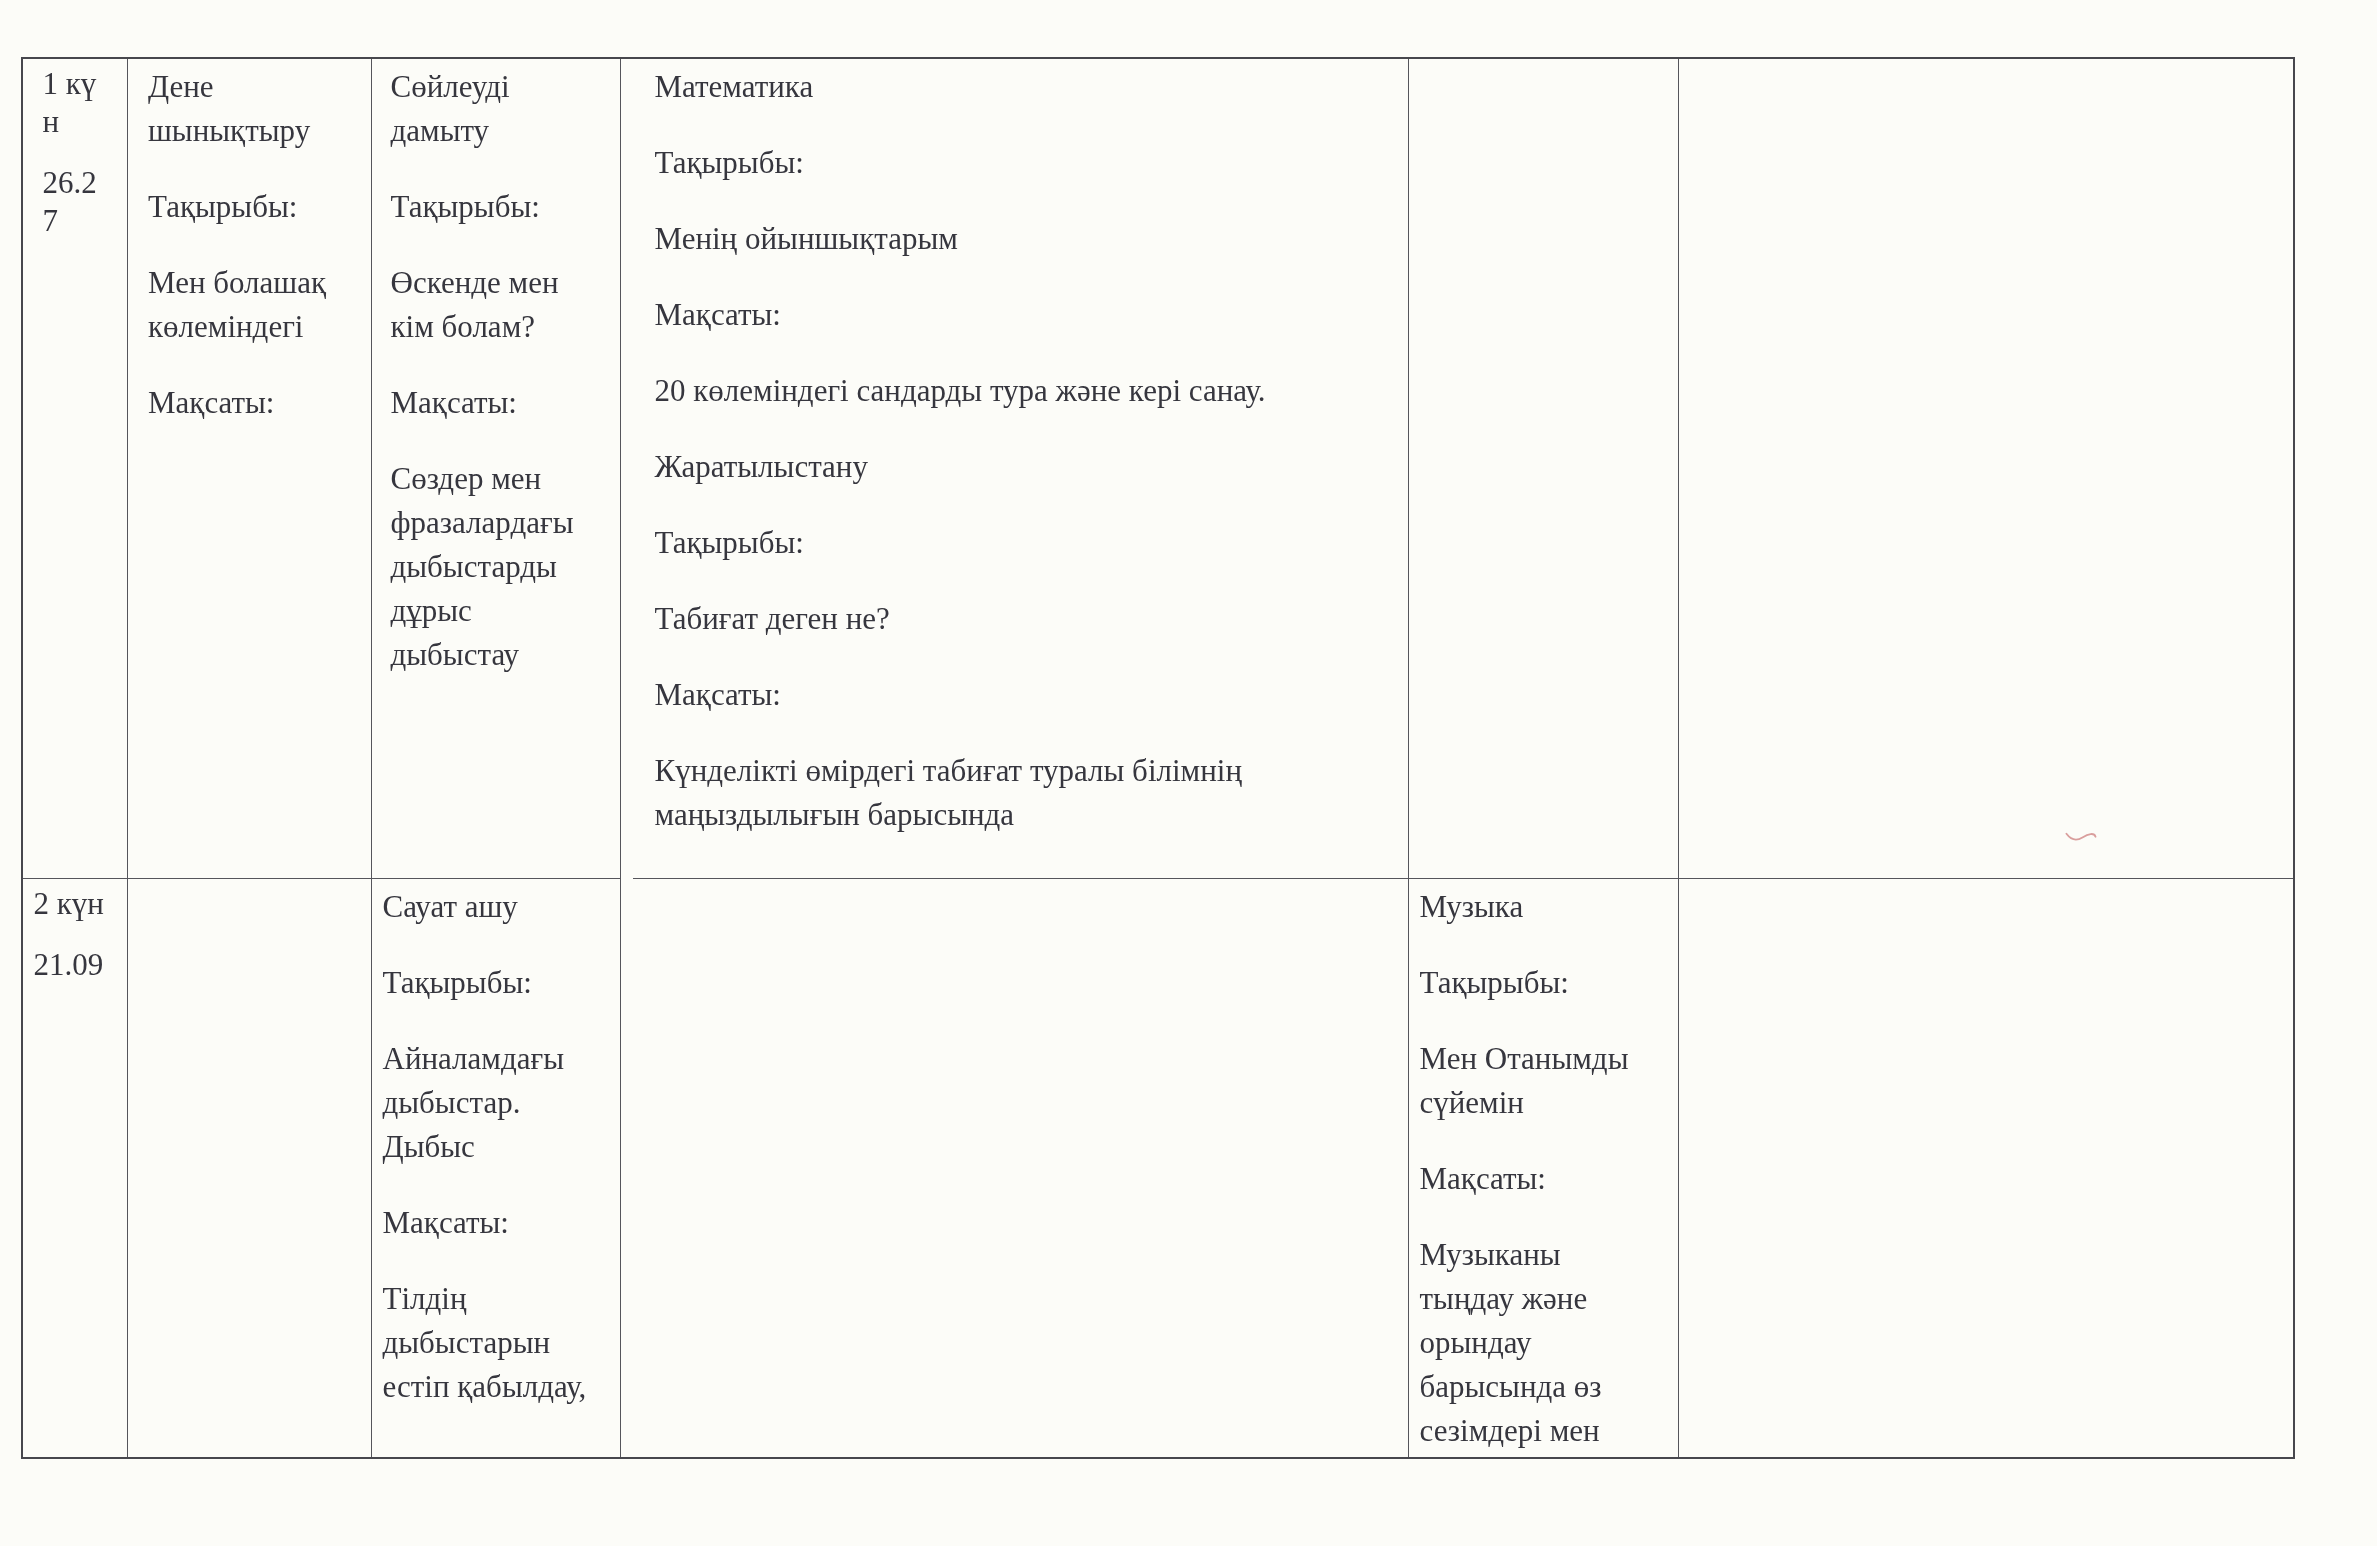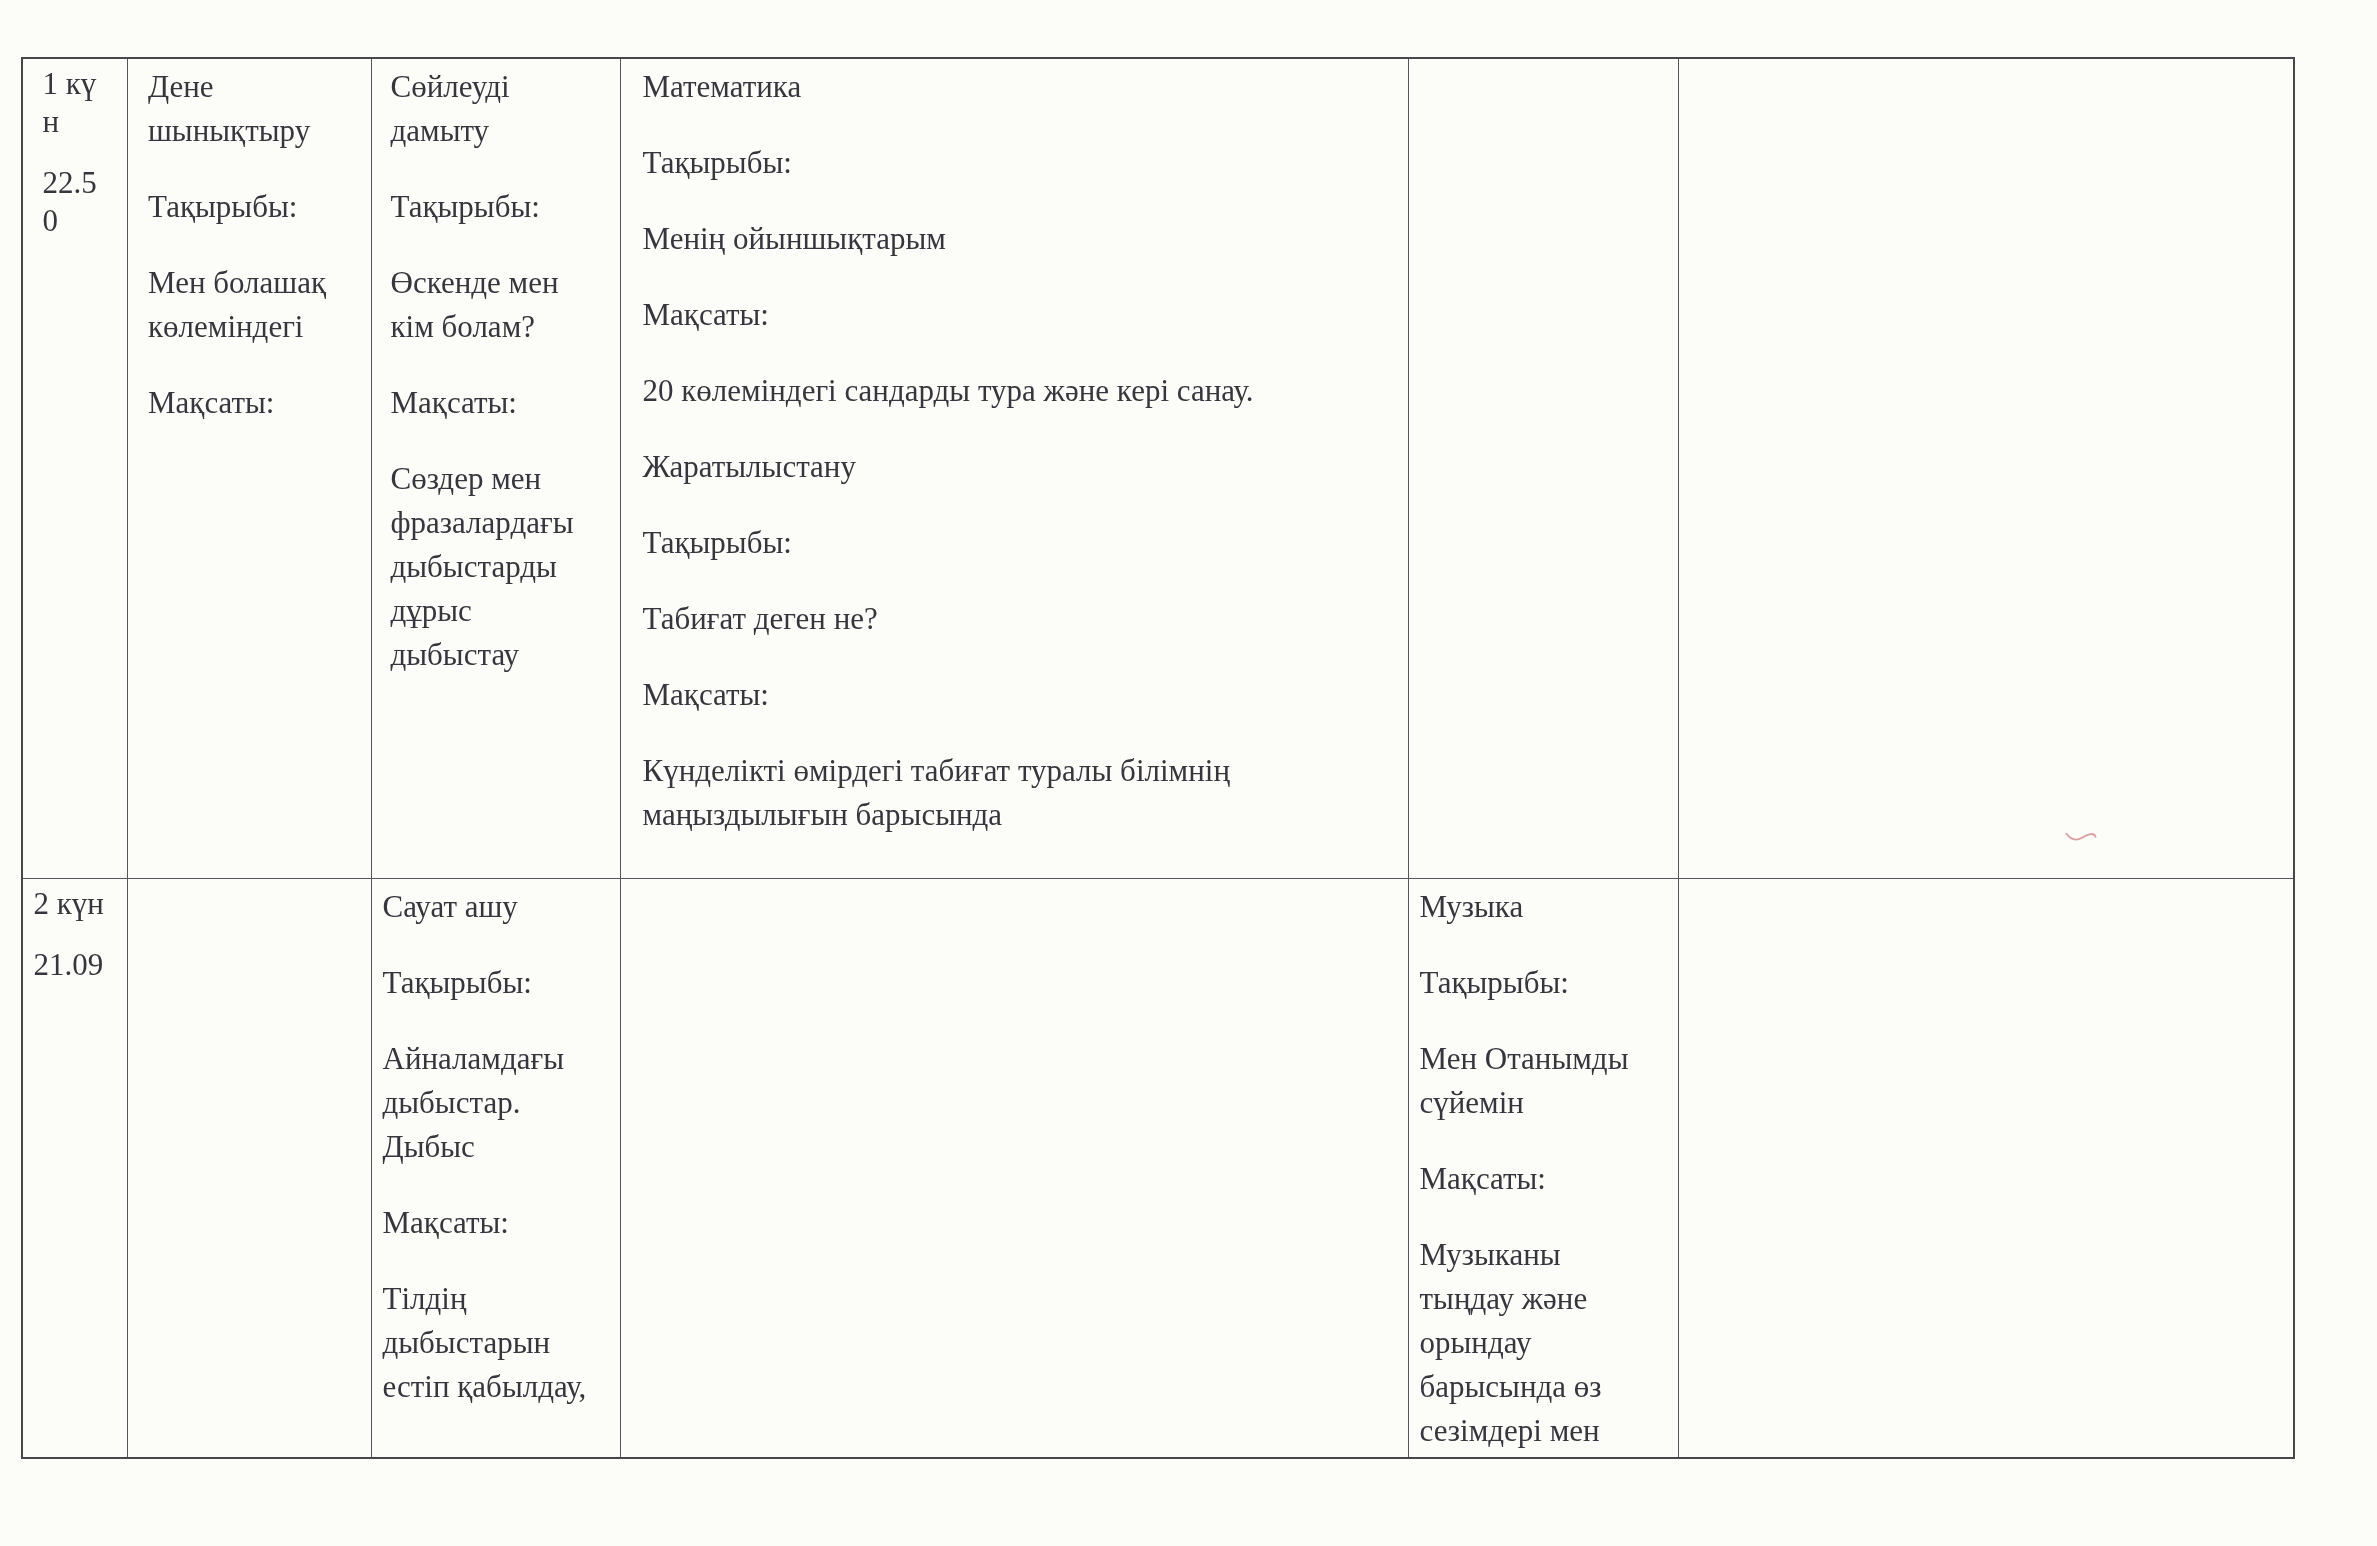--- a/index.html
+++ b/index.html
@@ -36,36 +36,36 @@
   }
   .cell.last-col{border-right:none;}
   .cell.last-row{border-bottom:none;padding-left:11px;}
   .cell p.para{margin:0 0 32px 0;}
   .cell p.para.bold{font-weight:400;}
   
   .c1{padding:5.9px 20.5px 0 20px;line-height:38px;word-break:break-all;font-weight:700;}
   .c1 p.para{margin-bottom:23.4px;}
   .c2{padding:5.9px 33px 0 20.5px;}
   .c3{padding:5.9px 17.6px 0 19px;}
-  .c4{padding:5.9px 22px 0 22px;}
+  .c4{padding:5.9px 22px 0 22px;margin-left:12px;}
   .c5{padding:5.9px 33px 0 17.6px;}
   .c6{padding:5.9px;}
   
   .artifact{position:absolute;left:2065px;top:828px;opacity:.65;}
 </style>
 </head>
 <body>
 
 <div class="page">
 
   <div class="plan-table">
 
     <div class="cell c1">
         <p class="para bold">1 күн</p>
-        <p class="para bold">22.50</p>
+        <p class="para bold">26.27</p>
       </div>
     <div class="cell c2">
         <p class="para bold">Дене шынықтыру</p>
         <p class="para bold">Тақырыбы:</p>
         <p class="para">Мен болашақ көлеміндегі</p>
         <p class="para bold">Мақсаты:</p>
       </div>
     <div class="cell c3">
         <p class="para bold">Сөйлеуді дамыту</p>
         <p class="para bold">Тақырыбы:</p>

